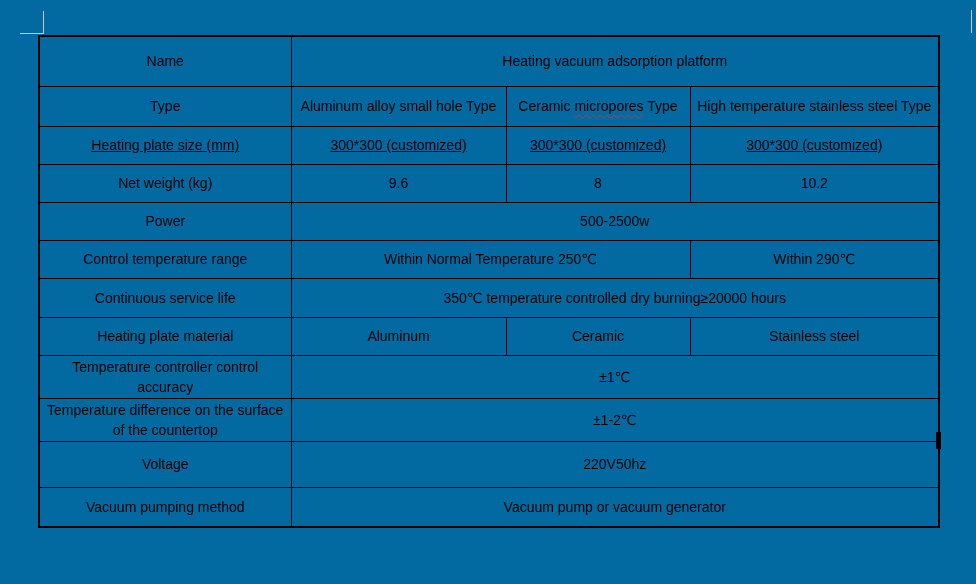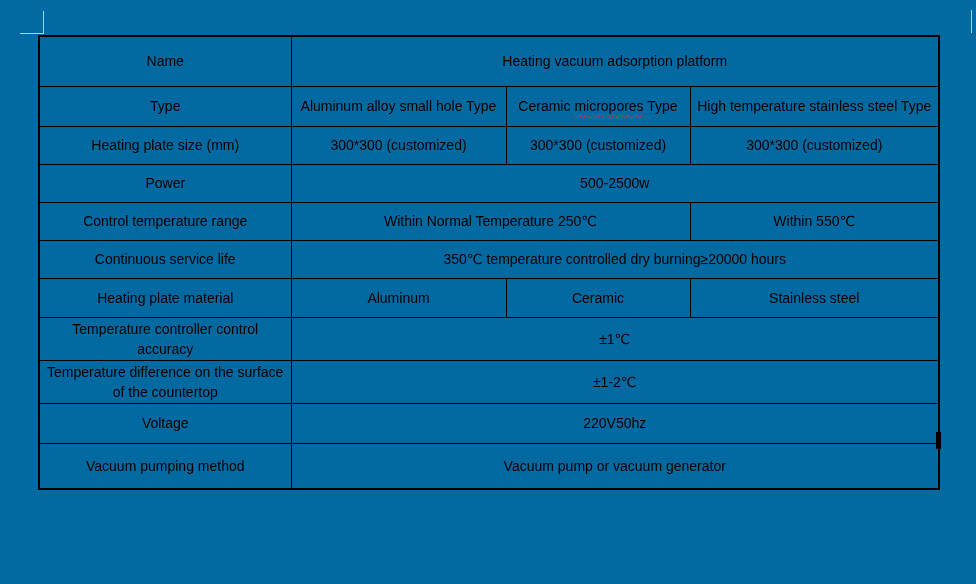--- a/index.html
+++ b/index.html
@@ -37,21 +37,21 @@
     text-align: center;
     vertical-align: middle;
     font-size: 14px;
     line-height: 20px;
     padding: 1px 6px;
     overflow: hidden;
   }
   
   table.spec tr:nth-child(1)  { height: 50px; }
   table.spec tr:nth-child(2)  { height: 40px; }
-  table.spec tr:nth-child(3)  { height: 38px; }
+  table.spec tr:nth-child(3)  { height: 38px; text-decoration: underline; }
   table.spec tr:nth-child(4)  { height: 38px; }
   table.spec tr:nth-child(5)  { height: 38px; }
   table.spec tr:nth-child(6)  { height: 38px; }
   table.spec tr:nth-child(7)  { height: 39px; }
   table.spec tr:nth-child(8)  { height: 38px; }
   table.spec tr:nth-child(9)  { height: 38px; }
   table.spec tr:nth-child(10) { height: 40px; }
   table.spec tr:nth-child(11) { height: 46px; margin-top: 46px; }
   table.spec tr:nth-child(12) { height: 40px; margin-left: 32px; }
   table.spec tr:nth-child(13) { height: 37px; }
@@ -90,27 +90,33 @@
           <td><span>Ceramic </span><span class="spell-error">micropores</span><span> Type</span></td>
           <td>High temperature stainless steel Type</td>
         </tr>
         <tr>
           <td>Heating plate size (mm)</td>
           <td>300*300 (customized)</td>
           <td>300*300 (customized)</td>
           <td>300*300 (customized)</td>
         </tr>
         <tr>
+          <td>Net weight (kg)</td>
+          <td>9.6</td>
+          <td>8</td>
+          <td>10.2</td>
+        </tr>
+        <tr>
           <td>Power</td>
           <td colspan="3">500-2500w</td>
         </tr>
         <tr>
           <td>Control temperature range</td>
           <td colspan="2">Within Normal Temperature 250℃</td>
-          <td>Within 550℃</td>
+          <td>Within 290℃</td>
         </tr>
         <tr>
           <td>Continuous service life</td>
           <td colspan="3">350℃ temperature controlled dry burning≥20000 hours</td>
         </tr>
         <tr>
           <td>Heating plate material</td>
           <td>Aluminum</td>
           <td>Ceramic</td>
           <td>Stainless steel</td>

